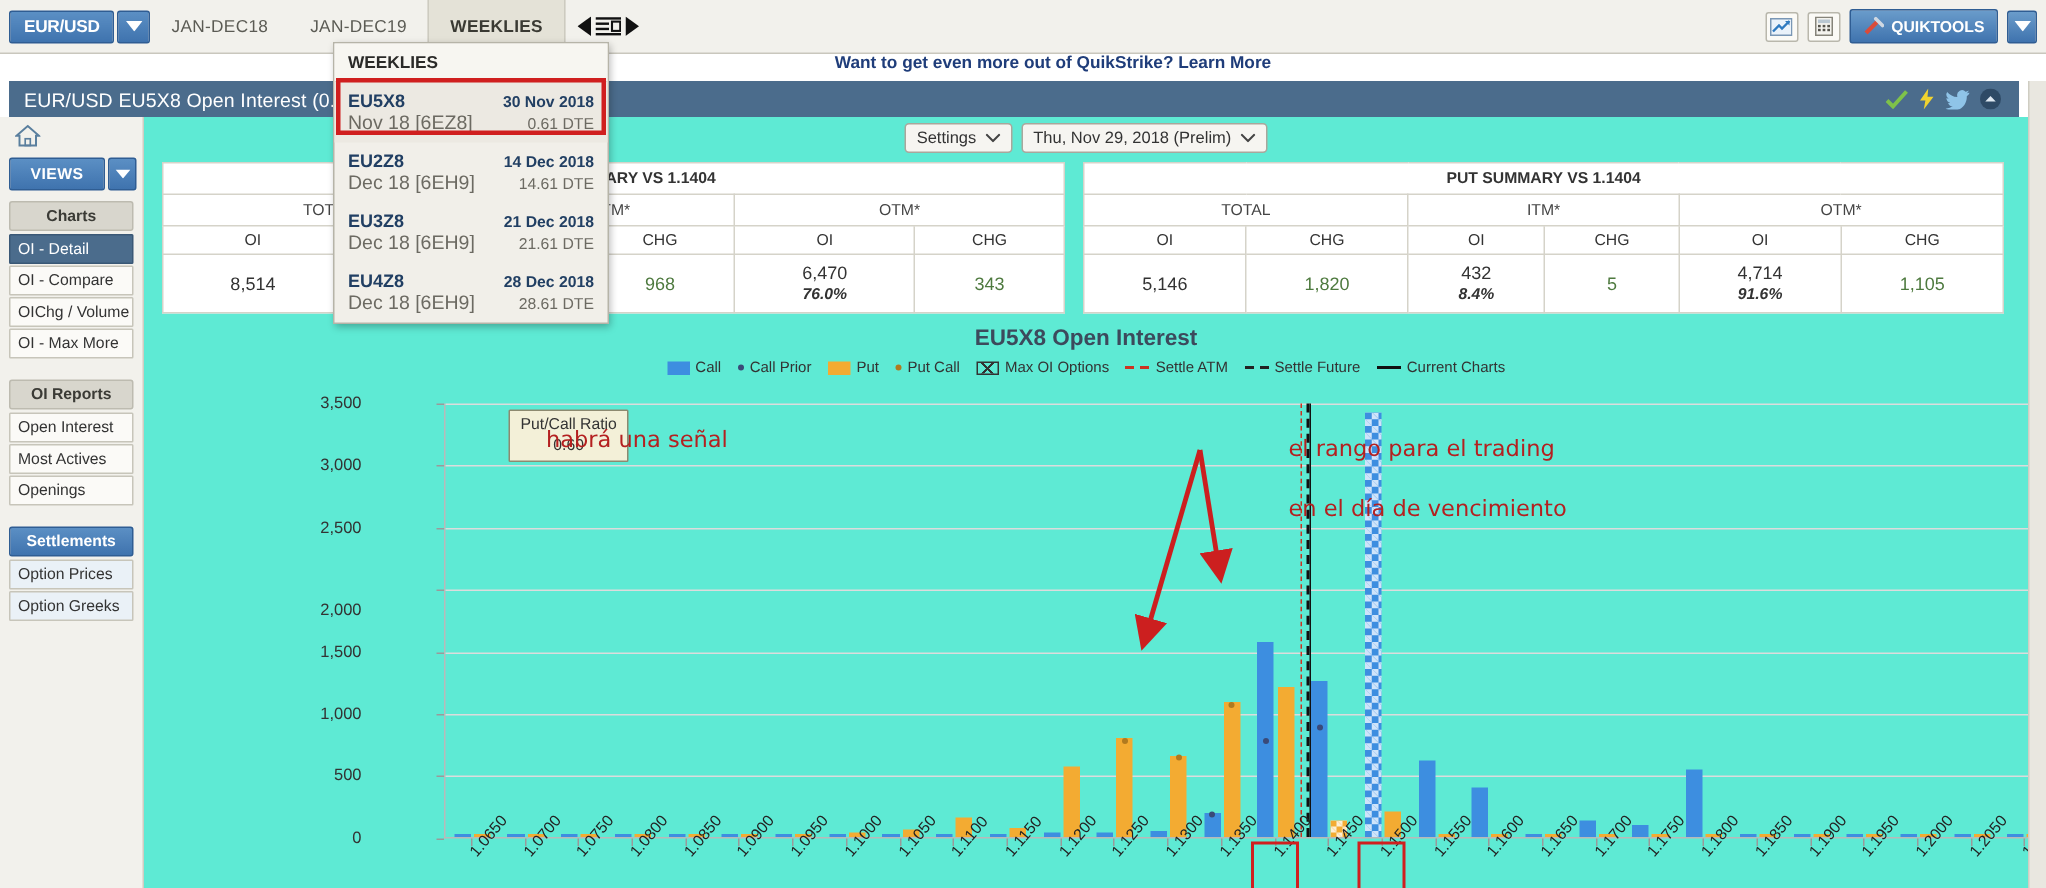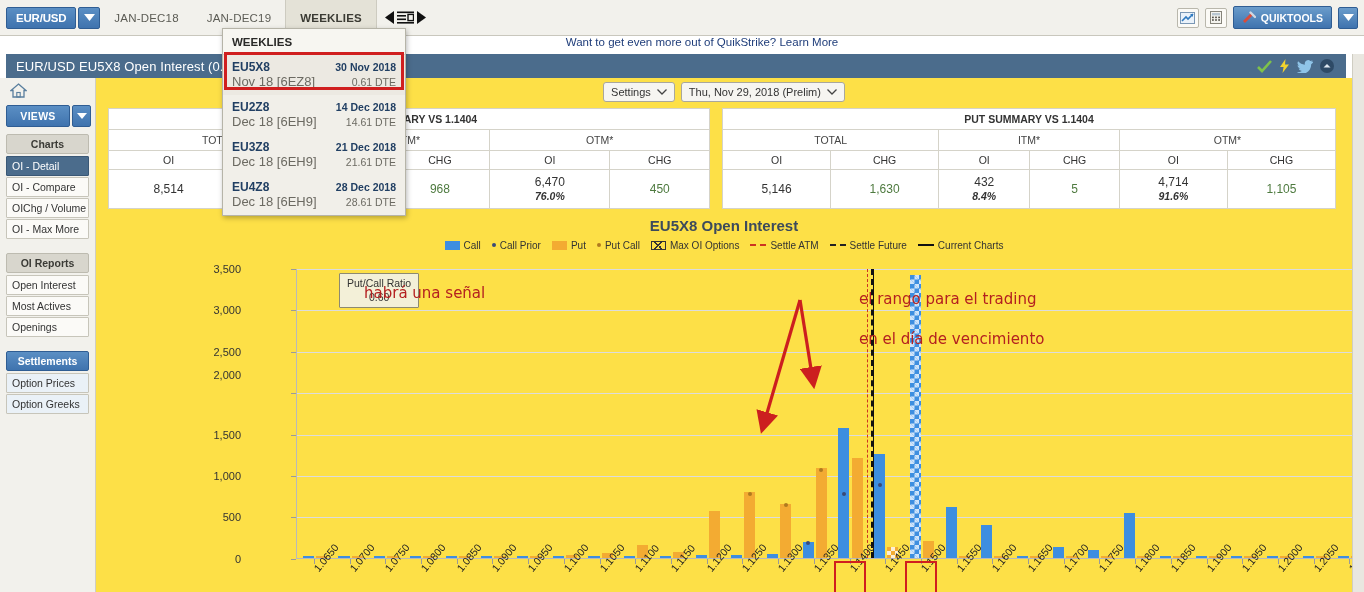--- a/index.html
+++ b/index.html
@@ -62,21 +62,21 @@
     border:1px solid #2f5d93; border-radius:2px;
     display:flex; align-items:center; justify-content:center;
   }
 
   
   #promo {
     position:absolute; left:0; top:36px; width:1364px; height:18px;
     background:#fff; text-align:center;
   }
   #promo span {
-    font-size:11.5px; font-weight:normal; color:#1f3d7a;margin-left:40px;
+    font-size:11.5px; font-weight:bold; color:#1f3d7a;margin-left:40px;
   }
 
   
   #titlebar {
     position:absolute; left:6px; top:54px; width:1340px; height:24px;
     background:#4b6c8c; color:#fff;
     display:flex; align-items:center;
   }
   #titlebar .ttl { font-size:13px; padding-left:10px; letter-spacing:0.1px; }
   #titlebar .icons { margin-left:auto; display:flex; align-items:center; gap:7px; padding-right:12px; }
@@ -112,21 +112,21 @@
     white-space:nowrap; overflow:hidden;
   }
   .side-item.sel {
     background:#4b6c8c; color:#fff; border-color:#3a5876;
   }
   .side-item.lb { background:#eaf1f7; }
 
   
   #main {
     position:absolute; left:96px; top:78px; width:1256px; height:514px;
-    background:#fde047;
+    background:#5eead4;
   }
   #toolsrow {
     height:24px; display:flex; align-items:center; justify-content:center; gap:6px;
     padding-top:4px;
   }
   .sel-box {
     border:1px solid #a9a79c; background:#f6f5f1; border-radius:3px;
     font-size:11px; color:#333; padding:3px 7px;
     display:flex; align-items:center; gap:6px;
   }
@@ -413,21 +413,21 @@
         <td class="val">8,514</td>
         <td class="val green"></td>
         <td class="val"></td>
         <td class="val green">968</td>
         <td class="val">
           <div class="pcell">
             <div>6,470</div>
             <div class="pct">76.0%</div>
           </div>
         </td>
-        <td class="val green">450</td>
+        <td class="val green">343</td>
       </tr>
     </tbody>
       </table>
 
     <table class="sumtable" style="width:620px">
       <tbody>
           <tr>
             <td class="hdr-main" colspan="6">PUT SUMMARY VS 1.1404</td>
           </tr>
       <tr>
@@ -438,21 +438,21 @@
       <tr>
         <td>OI</td>
         <td>CHG</td>
         <td>OI</td>
         <td>CHG</td>
         <td>OI</td>
         <td>CHG</td>
       </tr>
       <tr>
         <td class="val">5,146</td>
-        <td class="val green">1,630</td>
+        <td class="val green">1,820</td>
         <td class="val">
           <div class="pcell">
             <div>432</div>
             <div class="pct">8.4%</div>
           </div>
         </td>
         <td class="val green">5</td>
         <td class="val">
           <div class="pcell">
             <div>4,714</div>
@@ -583,21 +583,21 @@
         </div>
       <div id="yaxis-labels">
           <div class="ytick" style="top: 298px;">0</div>
           <div class="ytickmark" style="left: 195px; top: 298px;"></div>
           <div class="ytick" style="top: 256.571px;">500</div>
           <div class="ytickmark" style="left: 195px; top: 256.571px;"></div>
           <div class="ytick" style="top: 215.143px;">1,000</div>
           <div class="ytickmark" style="left: 195px; top: 215.143px;"></div>
           <div class="ytick" style="top: 173.714px;">1,500</div>
           <div class="ytickmark" style="left: 195px; top: 173.714px;"></div>
-          <div class="ytick" style="top: 114px;">2,000</div>
+          <div class="ytick" style="top: 146px;">2,000</div>
           <div class="ytickmark" style="left: 195px; top: 132.286px;"></div>
           <div class="ytick" style="top: 90.8571px;">2,500</div>
           <div class="ytickmark" style="left: 195px; top: 90.8571px;"></div>
           <div class="ytick" style="top: 49.4286px;">3,000</div>
           <div class="ytickmark" style="left: 195px; top: 49.4286px;"></div>
           <div class="ytick" style="top: 8px;">3,500</div>
           <div class="ytickmark" style="left: 195px; top: 8px;"></div>
         </div>
       <div id="xaxis-labels">
           <div class="xtickmark" style="left: 217.855px; top: 298px;"></div>

